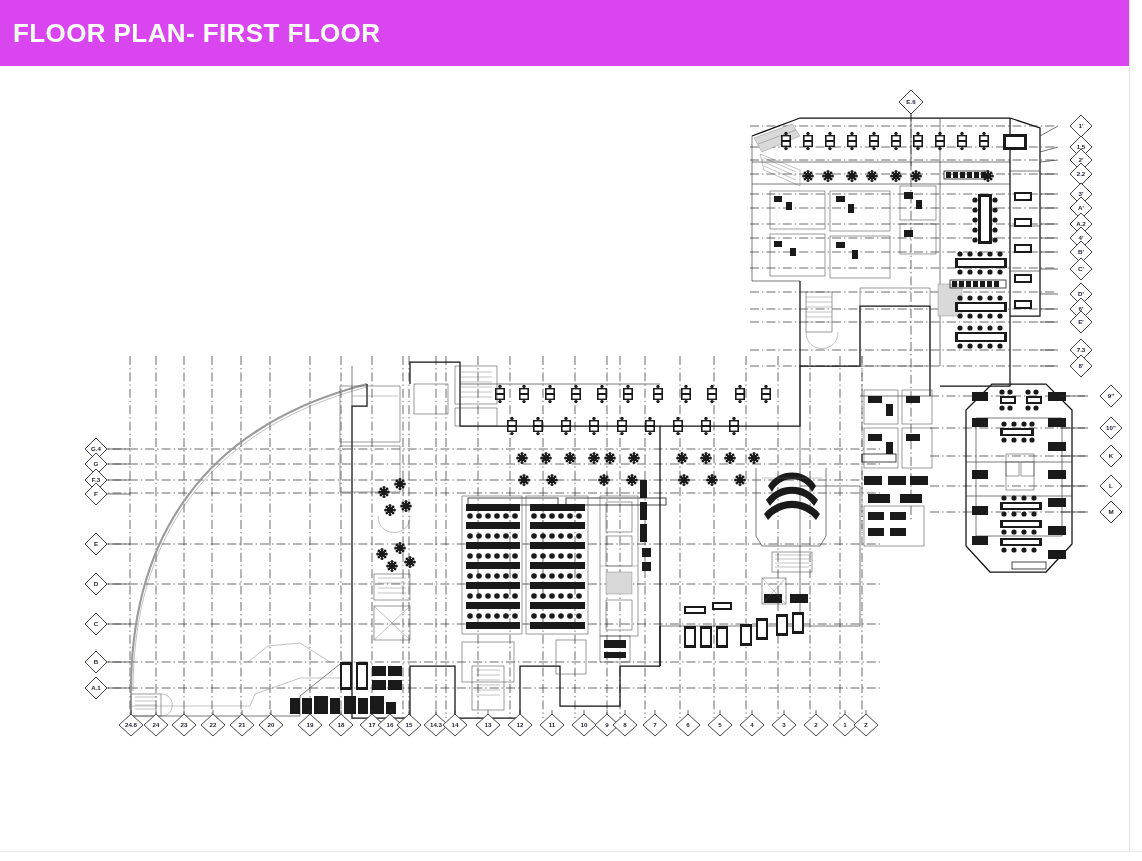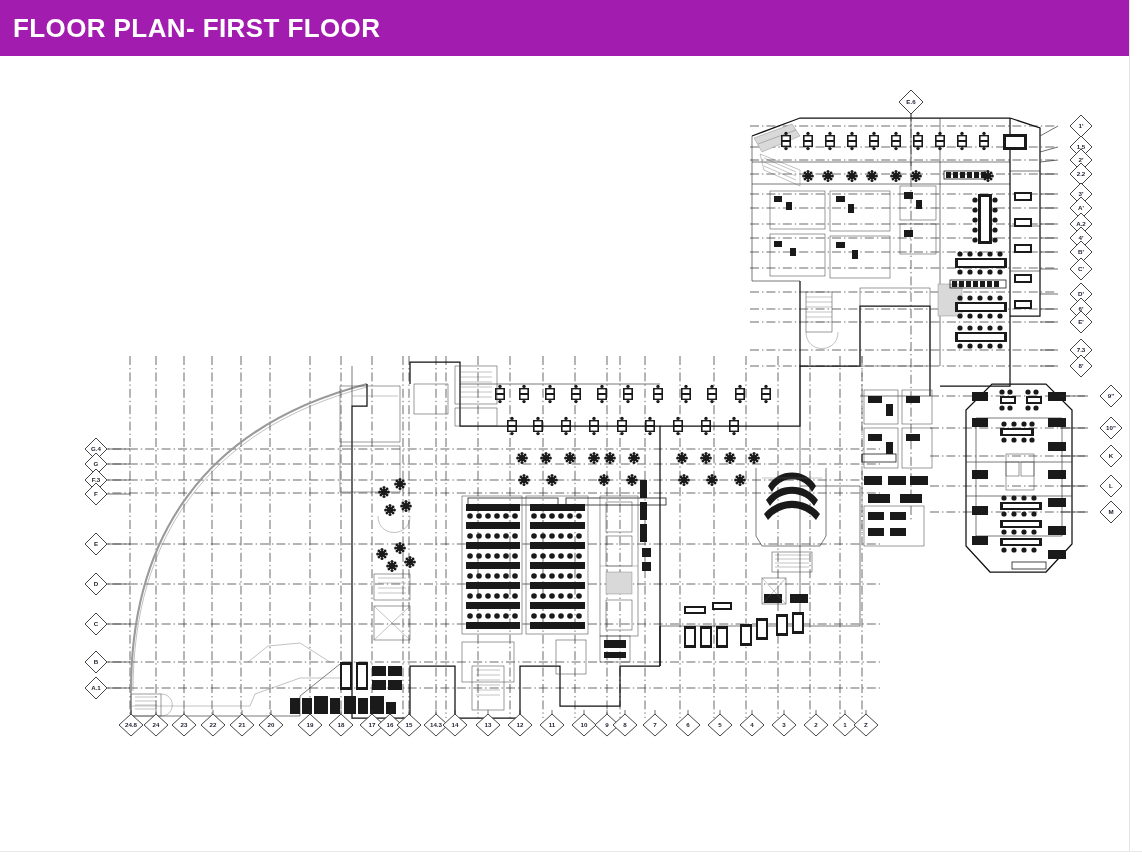--- a/index.html
+++ b/index.html
@@ -1,22 +1,22 @@
 <!DOCTYPE html>
 <html><head>
 <meta charset="utf-8">
 <style>
   html,body{margin:0;padding:0;background:#ffffff;}
   body{width:1142px;height:861px;overflow:hidden;font-family:"Liberation Sans",sans-serif;}
   #page{position:relative;width:1142px;height:861px;background:#fff;box-sizing:border-box;}
 
   
   #header{
-    position:absolute;left:0;top:0;width:1130px;height:56px;
-    background:#a21caf;display:flex;align-items:center;
+    position:absolute;left:0;top:0;width:1130px;height:66px;
+    background:#d946ef;display:flex;align-items:center;
   }
   #header-title{
     color:#ffffff;font-size:26px;font-weight:bold;letter-spacing:.4px;
     padding-left:13px;font-family:"Liberation Sans",sans-serif;
     white-space:nowrap;
   }
   
   #edge-right{position:absolute;right:0;top:0;width:12px;height:852px;background:#ffffff;border-left:1px solid #e3e3e3;}
   #edge-bottom{position:absolute;left:0;bottom:0;width:1142px;height:9px;background:#ffffff;border-top:1px solid #e8e8e8;}
 

